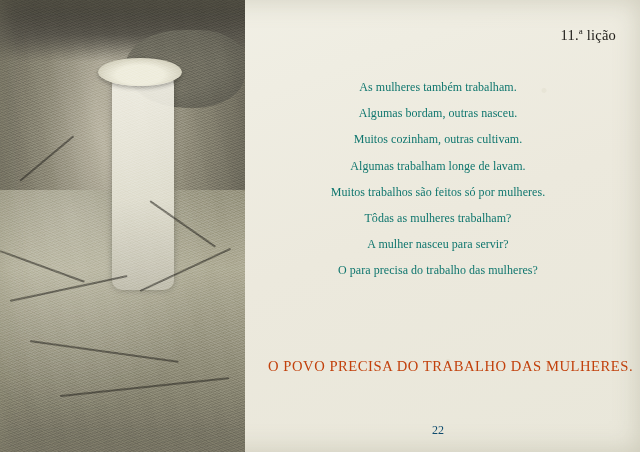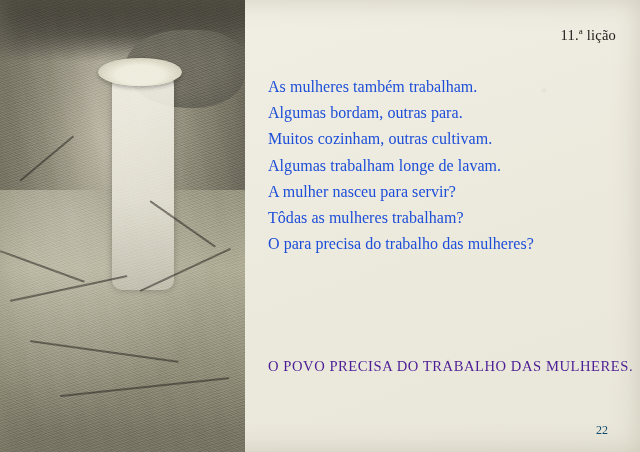--- a/index.html
+++ b/index.html
@@ -111,41 +111,42 @@
     font-size: 9px;
     vertical-align: super;
   }
   .verses {
     position: absolute;
     left: 268px;
     top: 74px;
     width: 340px;
   }
   .verse-line {
-    font-size: 16px;
+    font-size: 12px;
     line-height: 26.2px;
-    color: #1d4ed8;
+    color: #0f766e;
     white-space: nowrap;
     letter-spacing: 0.05px;
+    text-align: center;
   }
   .headline {
     position: absolute;
     left: 268px;
     top: 358px;
     font-size: 14.6px;
     letter-spacing: 0.55px;
-    color: #4c1d95;
+    color: #c2410c;
     white-space: nowrap;
   }
   .page-number {
     position: absolute;
     left: 268px;
     width: 340px;
     top: 423px;
-    text-align: right;
+    text-align: center;
     font-size: 12px;
     color: #0c4a6e;
   }
   .edge-shadow {
     position: absolute;
     inset: 0;
     box-shadow: inset 0 0 26px rgba(150,145,120,0.35);
     pointer-events: none;
   }
 </style>
@@ -170,25 +171,26 @@
     <div class="branch" style="left:20px; top:180px; width:70px; transform:rotate(-40deg);"></div>
     <div class="grain"></div>
   </div>
 
   <div class="lesson-number">
     <span>11.</span><sup>a</sup>&nbsp;<span>lição</span>
   </div>
 
   <div class="verses">
     <div class="verse-line">As mulheres também trabalham.</div>
-    <div class="verse-line">Algumas bordam, outras para.</div>
+    <div class="verse-line">Algumas bordam, outras nasceu.</div>
     <div class="verse-line">Muitos cozinham, outras cultivam.</div>
     <div class="verse-line">Algumas trabalham longe de lavam.</div>
+    <div class="verse-line">Muitos trabalhos são feitos só por mulheres.</div>
+    <div class="verse-line">Tôdas as mulheres trabalham?</div>
     <div class="verse-line">A mulher nasceu para servir?</div>
-    <div class="verse-line">Tôdas as mulheres trabalham?</div>
     <div class="verse-line">O para precisa do trabalho das mulheres?</div>
   </div>
 
   <div class="headline">O POVO PRECISA DO TRABALHO DAS MULHERES.</div>
 
   <div class="page-number">22</div>
 
   <div class="edge-shadow"></div>
 </div>
 

